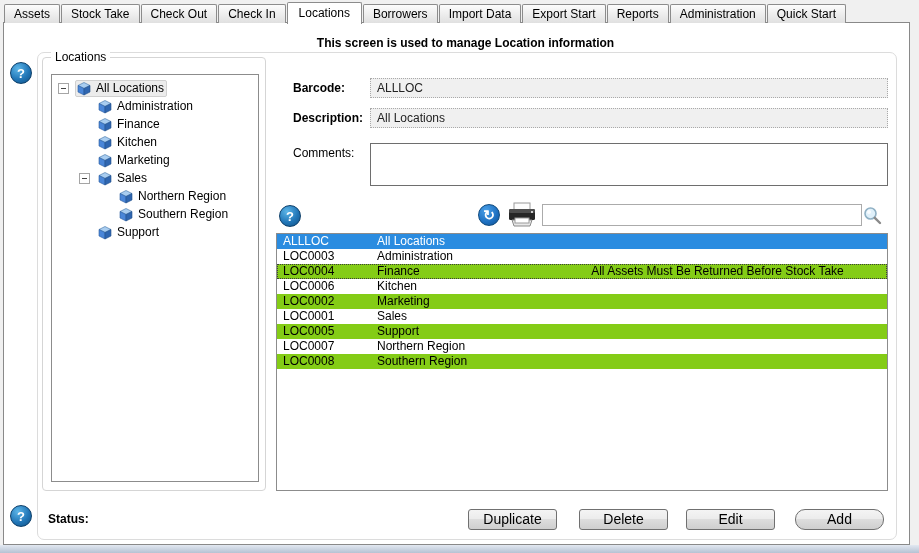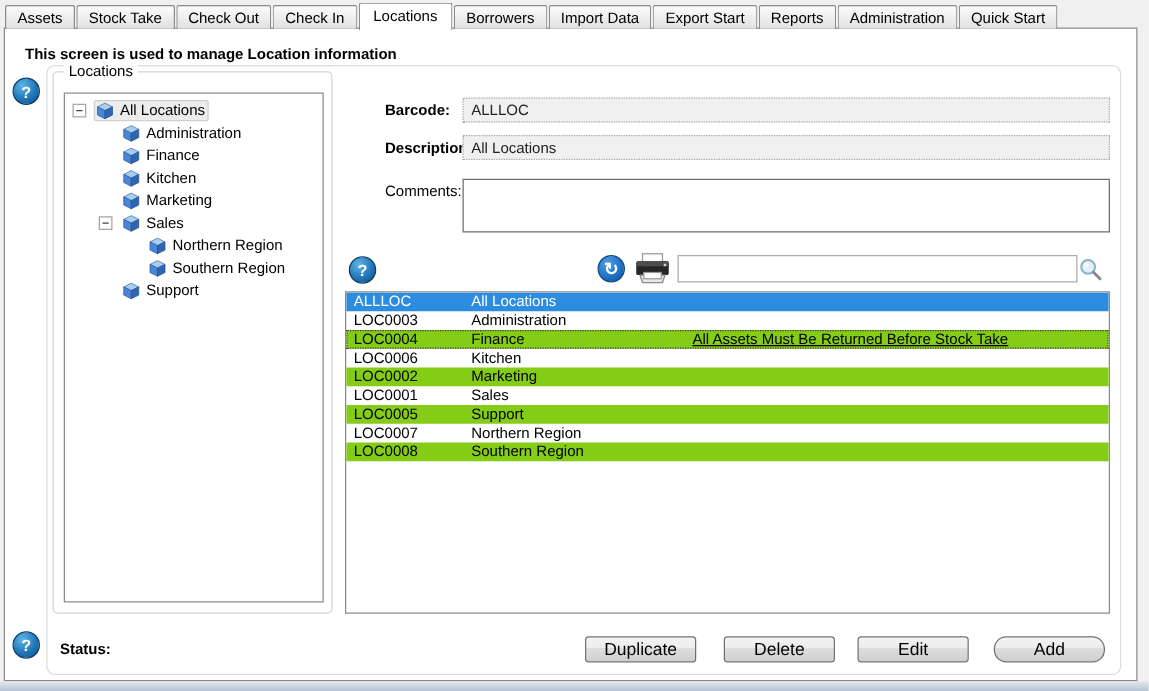--- a/index.html
+++ b/index.html
@@ -9,21 +9,21 @@
   
   .content-pane { position:absolute; left:3px; top:22px; width:907px; height:523px; background:#fff; border:1px solid #898989; }
   .bottom-band { position:absolute; left:0; bottom:0; width:919px; height:8px; background:linear-gradient(#e2e8f1,#b6c2d3); }
 
   
   .tabbar { position:absolute; left:4px; top:1px; height:22px; display:flex; align-items:flex-end; z-index:5; }
   .tab { height:19px; line-height:18px; padding:0 9px; border:1px solid #8c8c8c; border-bottom:none; background:linear-gradient(#fcfcfc,#e0e0e0); margin-right:1px; border-radius:2px 2px 0 0; cursor:default; white-space:nowrap; }
   .tab.active { height:22px; line-height:21px; background:#fff; margin-bottom:-1px; z-index:6; position:relative; padding:0 11px; }
 
   
-  .instruction { position:absolute; left:4px; top:36px; width:907px; font-weight:bold;padding-left:16px; }
+  .instruction { position:absolute; left:4px; top:36px; width:907px; text-align:center; font-weight:bold;padding-left:16px; }
 
   
   .main-panel { position:absolute; left:37px; top:52px; width:860px; height:488px; border:1px solid #dcdcdc; border-radius:7px; background:#fff; }
 
   
   .help-circle { position:absolute; width:22px; height:22px; border-radius:50%;
      background:radial-gradient(circle at 35% 28%, #5db6e8 0%, #2277b8 55%, #0f4e82 100%);
      border:1px solid #0c3f6b; color:#fff; font-weight:bold; font-size:13px; text-align:center; line-height:21px; }
   .refresh-circle { position:absolute; left:478px; top:204px; width:22px; height:22px; border-radius:50%;
      background:radial-gradient(circle at 35% 28%, #4aa0e8 0%, #1d6fc0 60%, #11518f 100%);
@@ -36,41 +36,41 @@
   .titem { height:18px; display:flex; align-items:center; cursor:default; }
   .titem .expslot { width:17px; display:flex; align-items:center; justify-content:flex-start; flex:0 0 17px; }
   .exp { width:11px; height:11px; border:1px solid #a5a5a5; background:#fff; position:relative; }
   .exp::before { content:""; position:absolute; left:2px; right:2px; top:4px; height:1px; background:#444; }
   .lvl0 { padding-left:6px; } .lvl1 { padding-left:27px; } .lvl2 { padding-left:48px; }
   .tsel { display:flex; align-items:center; padding:1px 3px 1px 1px; border-radius:2px; }
   .tsel.selected { background:#ececec; border:1px solid #d0d0d0; padding:0 2px 0 0; }
   .cube { width:16px; height:15px; margin-right:4px; flex:0 0 16px; }
 
   
-  .flabel { position:absolute; left:296px; font-weight:bold;padding-left:12px; }
+  .flabel { position:absolute; left:281px; font-weight:bold;padding-left:12px; }
   .flabel.normal { font-weight:normal; }
   .rofield { position:absolute; left:370px; width:518px; height:20px; background:#f0f0f0; border:1px dotted #a9a9a9; font-family:"Liberation Sans",sans-serif; font-size:12px; padding:0 6px; color:#222; }
   .comments-area { position:absolute; left:370px; top:143px; width:518px; height:43px; border:1px solid #6e6e6e; background:#fff; resize:none; font-family:"Liberation Sans",sans-serif; font-size:12px; padding:2px 4px; }
 
   
   .printer { position:absolute; left:506px; top:202px; }
   .searchbox { position:absolute; left:542px; top:204px; width:320px; height:22px; border:1px solid #ababab; background:#fff; font-family:"Liberation Sans",sans-serif; font-size:12px; padding:0 5px; }
   .magnifier { position:absolute; left:862px; top:205px; }
 
   
   .grid { position:absolute; left:276px; top:233px; width:612px; height:258px; border:1px solid #8c8c8c; background:#fff; overflow:hidden; }
   .grow { display:grid; grid-template-columns:94px 177px 1fr; }
   .ghead { height:17px; border-bottom:1px solid #e3e3e3; background:#fff; }
   .ghead .gcell { border-right:1px solid #e3e3e3; line-height:16px; }
   .gcell { padding:0 6px; white-space:nowrap; overflow:hidden; }
   .gbody .grow { height:15px; line-height:15px; }
   .grow.alt { background:#84cc16; }
   .grow.selected { background:#2b8ce0; color:#fff; }
   .grow.focused { outline:1px dotted #3c3c3c; outline-offset:-1px; }
-  .gcell.right { text-align:left;text-decoration:underline; }
+  .gcell.right { text-align:center; }
 
   
   .status-label { position:absolute; left:48px; top:512px; font-weight:bold; color:#000000; }
   .btn { position:absolute; top:509px; width:89px; height:21px; border:1px solid #707070; border-radius:3px;
      background:linear-gradient(#f4f4f4 0%, #ececec 45%, #dedede 46%, #cfcfcf 100%);
      font-family:"Liberation Sans",sans-serif; font-size:14px; text-align:center; line-height:19px; cursor:default; }
 </style>
 </head>
 <body>
 

